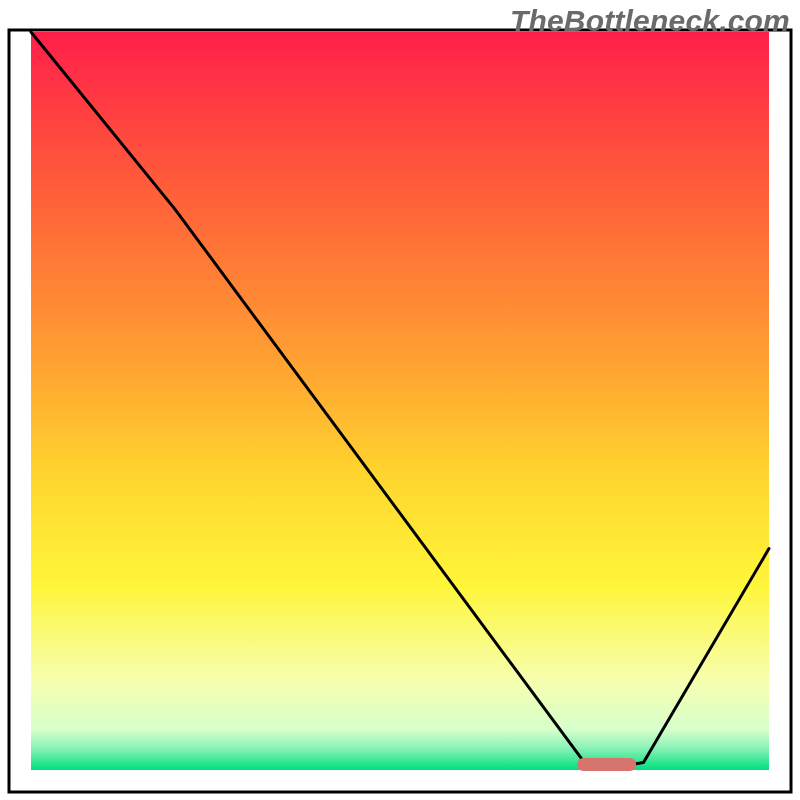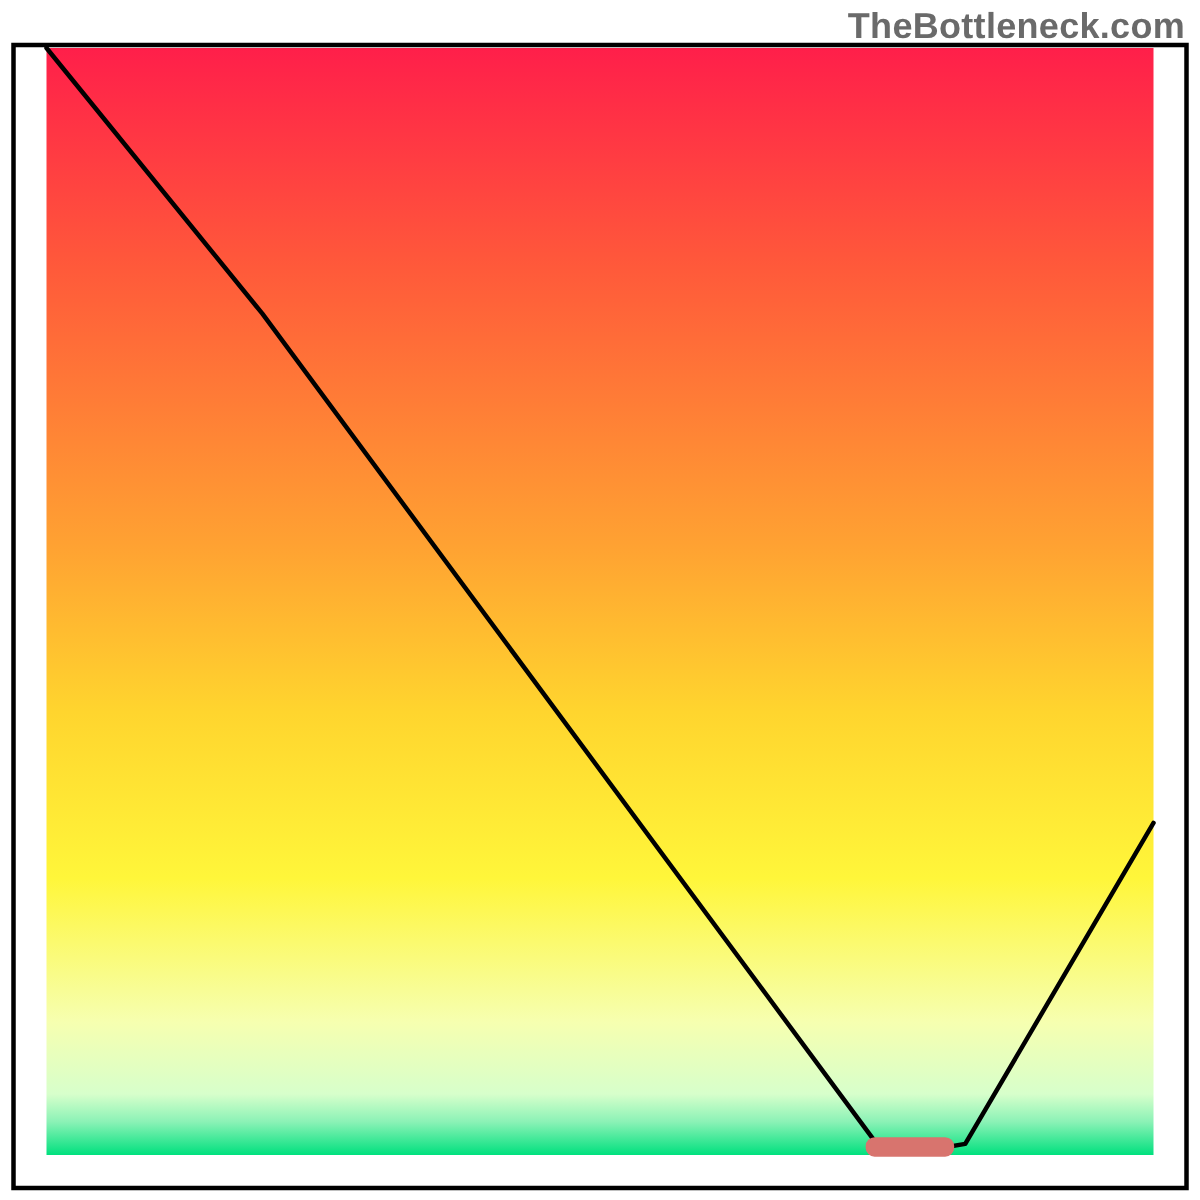--- a/index.html
+++ b/index.html
@@ -13,25 +13,26 @@
   .chart-wrap {
     position: relative;
     width: 800px;
     height: 800px;
   }
   .watermark {
     position: absolute;
     top: 4px;
     right: 10px;
     color: #6a6a6a;
-    font-size: 24px;
+    font-size: 30px;
     font-weight: 600;
     letter-spacing: 0.2px;
     user-select: none;
     pointer-events: none;
+    font-style: italic;
   }
   svg { display: block; }
 </style>
 </head>
 <body>
 
 <div class="chart-wrap">
   <svg width="800" height="800" viewBox="0 0 800 800">
     <defs>
       <linearGradient id="bgGrad" x1="0" y1="0" x2="0" y2="1">

